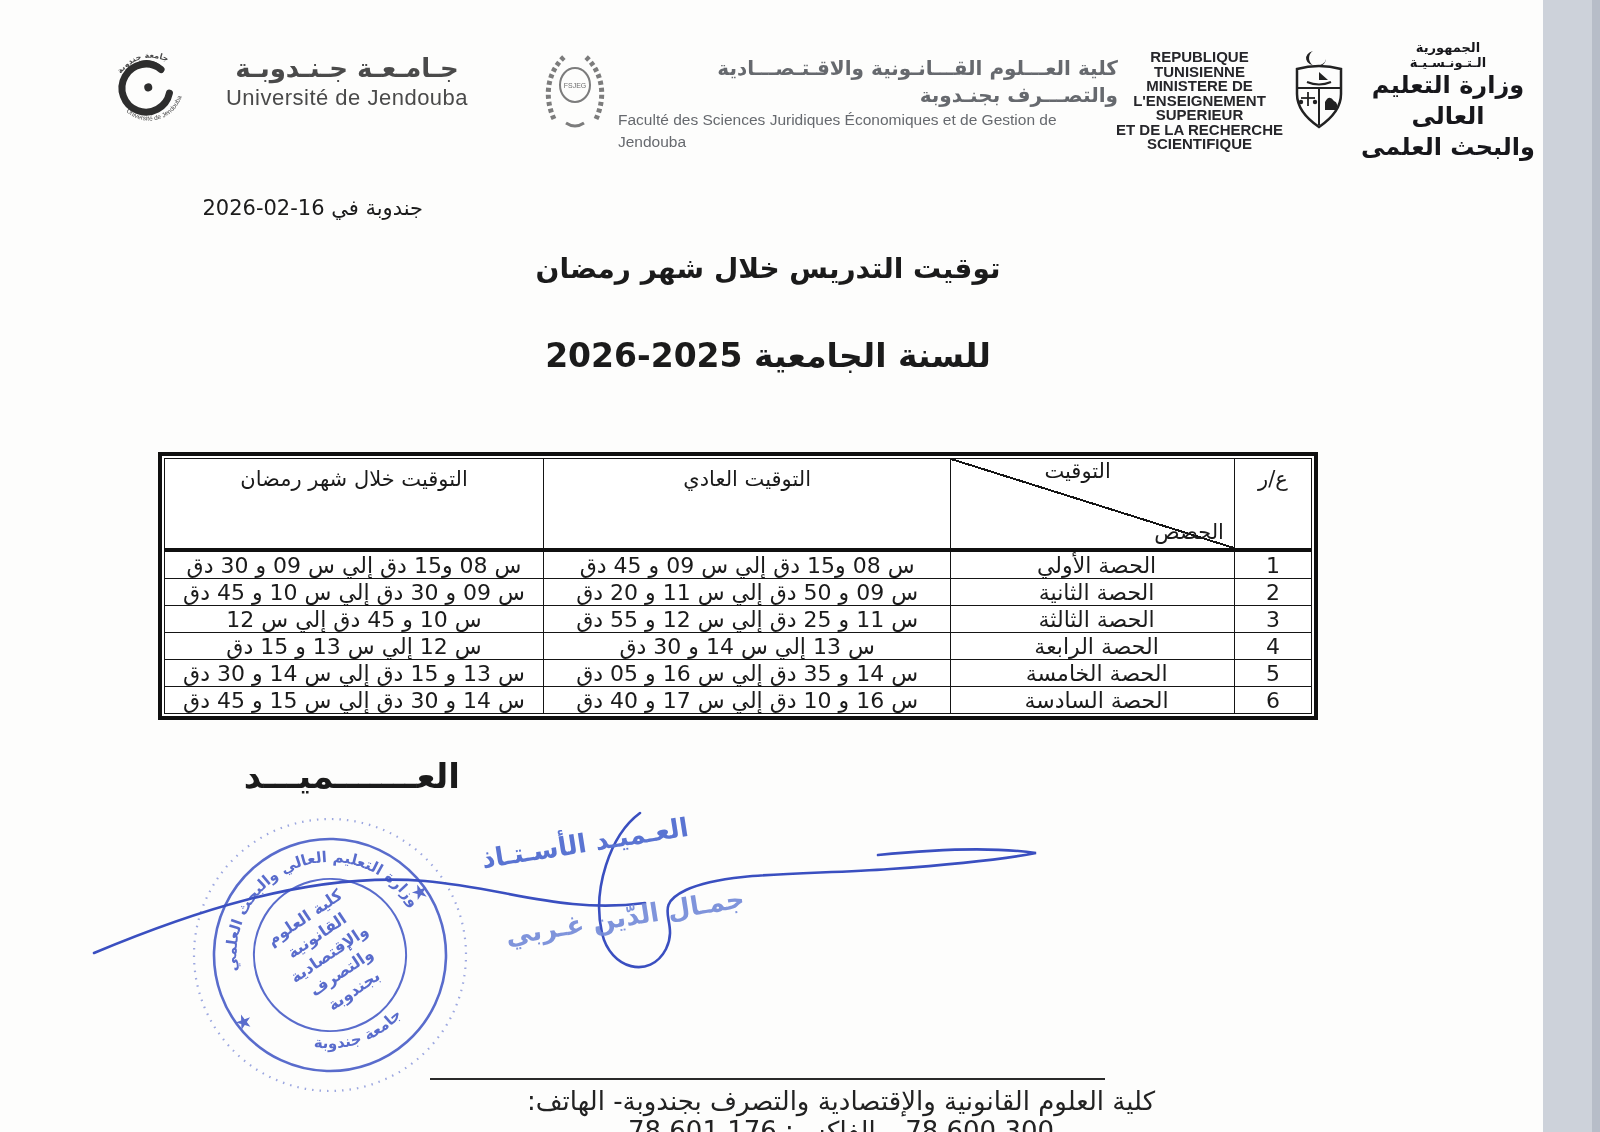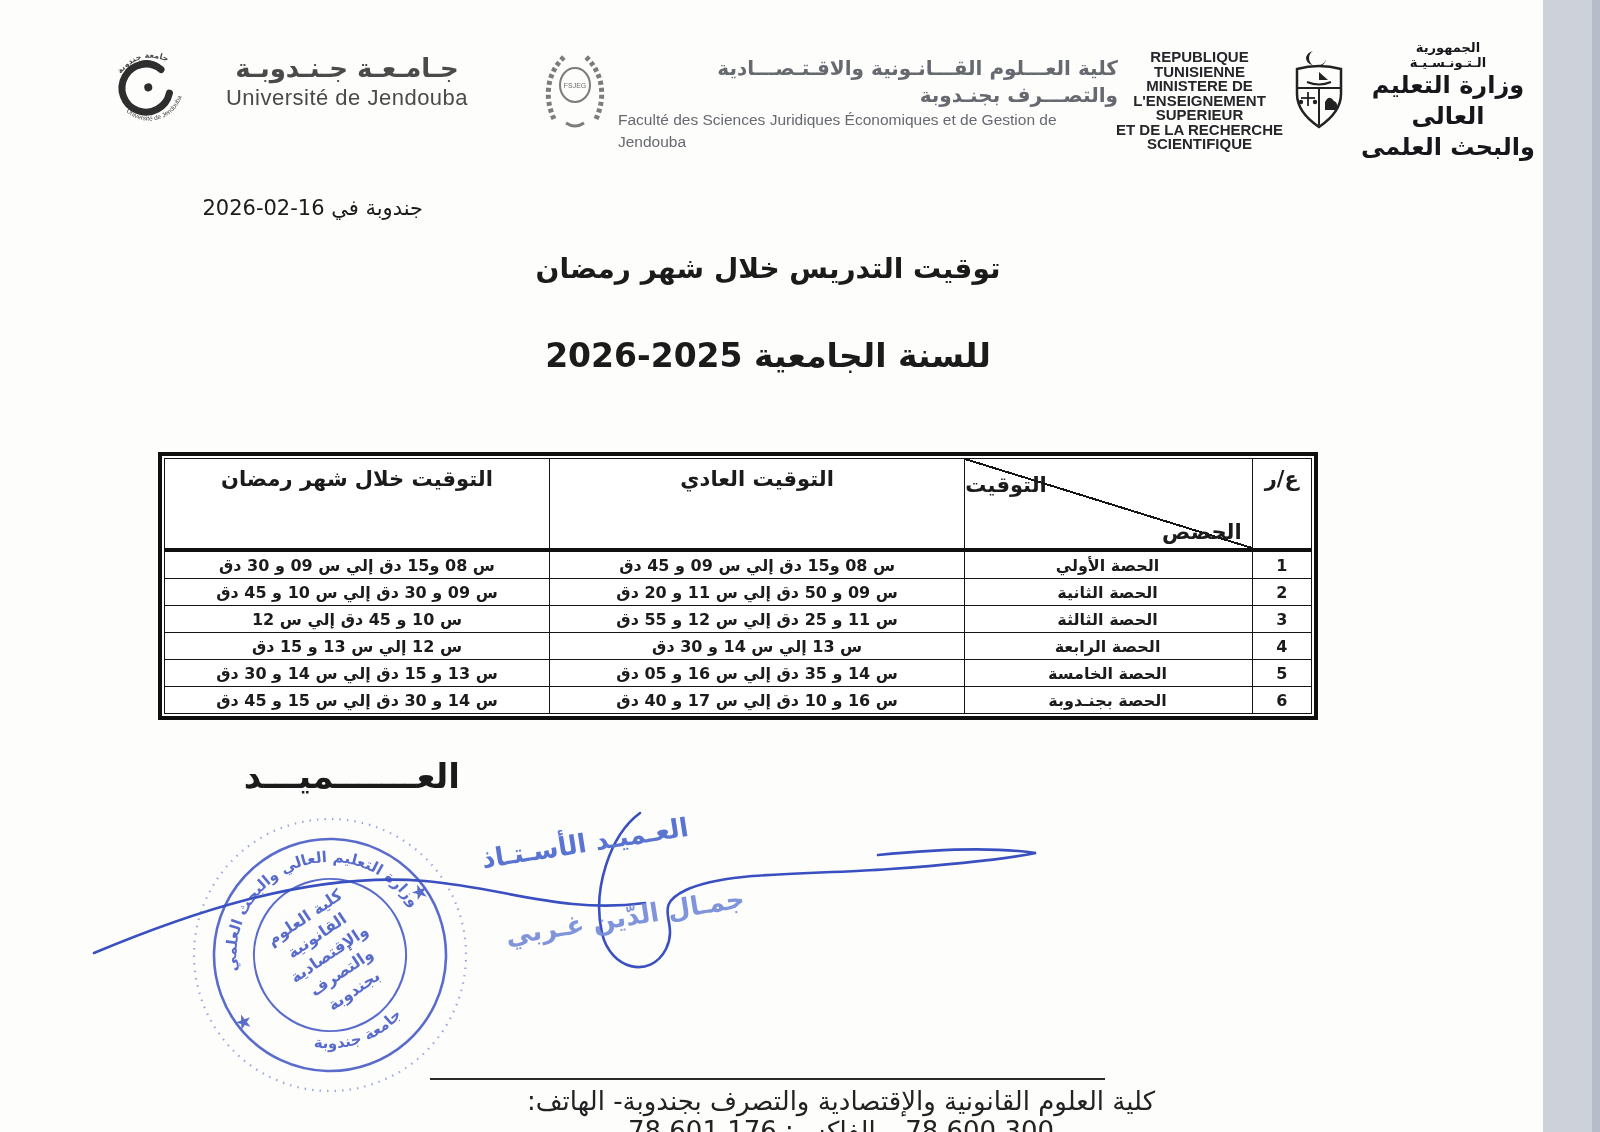--- a/index.html
+++ b/index.html
@@ -27,33 +27,33 @@
   .min-ar .b{font-size:24px;font-weight:bold;line-height:31px;}
   
   .date{left:168px;top:196px;width:255px;direction:rtl;font-size:21px;}
   .title{left:368px;top:252px;width:800px;text-align:center;direction:rtl;
          font-size:28px;font-weight:bold;}
   .subtitle{left:368px;top:336px;width:800px;text-align:center;direction:rtl;
             font-size:33px;font-weight:bold;}
   
   .tbl-wrap{left:158px;top:452px;width:1148px;border:4px solid #101010;background:#fff;padding:2px;}
   table{border-collapse:collapse;width:100%;direction:rtl;}
-  th,td{border:1.6px solid #151515;font-weight:bold;}
+  th,td{border:1.6px solid #151515;font-weight:normal;}
   thead th{height:80px;font-size:21px;vertical-align:top;padding-top:8px;border-bottom:4px solid #101010;}
-  tbody td{height:26px;font-size:16px;text-align:center;padding:0 6px;margin-left:16px;}
+  tbody td{height:26px;font-size:22px;text-align:center;padding:0 16px;margin-left:16px;}
   .c-num{width:48px;text-align:center;}
   .c-session{width:282px;}
   tbody .c-session{text-align:center;padding-right:8px;}
   .c-normal{width:418px;}
   .c-ram{width:386px;}
   .diag{position:relative;padding:0;}
   .diag::after{content:"";position:absolute;inset:0;
      background:linear-gradient(to top right,transparent calc(50% - 1px),#151515 calc(50% - 1px),
                 #151515 calc(50% + 1px),transparent calc(50% + 1px));}
-  .diag .t1{position:absolute;top:14px;left:0;right:30px;text-align:left;z-index:2;}
+  .diag .t1{position:absolute;top:0;left:0;right:30px;text-align:center;z-index:2;}
   .diag .t2{position:absolute;bottom:4px;right:10px;z-index:2;}
   
   .dean-heading{left:225px;top:756px;width:215px;text-align:center;direction:rtl;
                 font-size:34px;font-weight:bold;margin-left:20px;}
   .stamp-layer{left:70px;top:775px;width:1010px;height:340px;}
   .stamp-title{left:455px;top:828px;width:260px;text-align:center;direction:rtl;
                font-size:26px;font-weight:bold;color:#5a74d2;
                transform:rotate(-9deg);letter-spacing:1px;}
   .stamp-name{left:495px;top:902px;width:260px;text-align:center;direction:rtl;
               font-size:26px;font-weight:bold;color:#7289d8;
@@ -178,21 +178,21 @@
           <td class="c-ram">س 12 إلي س 13 و 15 دق</td>
         </tr>
         <tr>
           <td class="c-num">5</td>
           <td class="c-session">الحصة الخامسة</td>
           <td class="c-normal">س 14 و 35 دق إلي س 16 و 05 دق</td>
           <td class="c-ram">س 13 و 15 دق إلي س 14 و 30 دق</td>
         </tr>
         <tr>
           <td class="c-num">6</td>
-          <td class="c-session">الحصة بجنـدوبة</td>
+          <td class="c-session">الحصة السادسة</td>
           <td class="c-normal">س 16 و 10 دق إلي س 17 و 40 دق</td>
           <td class="c-ram">س 14 و 30 دق إلي س 15 و 45 دق</td>
         </tr>
       </tbody>
     </table>
   </div>
 
   <div class="abs dean-heading">العـــــــميـــد</div>
 
   <svg class="abs stamp-layer" viewBox="0 0 1010 340">

